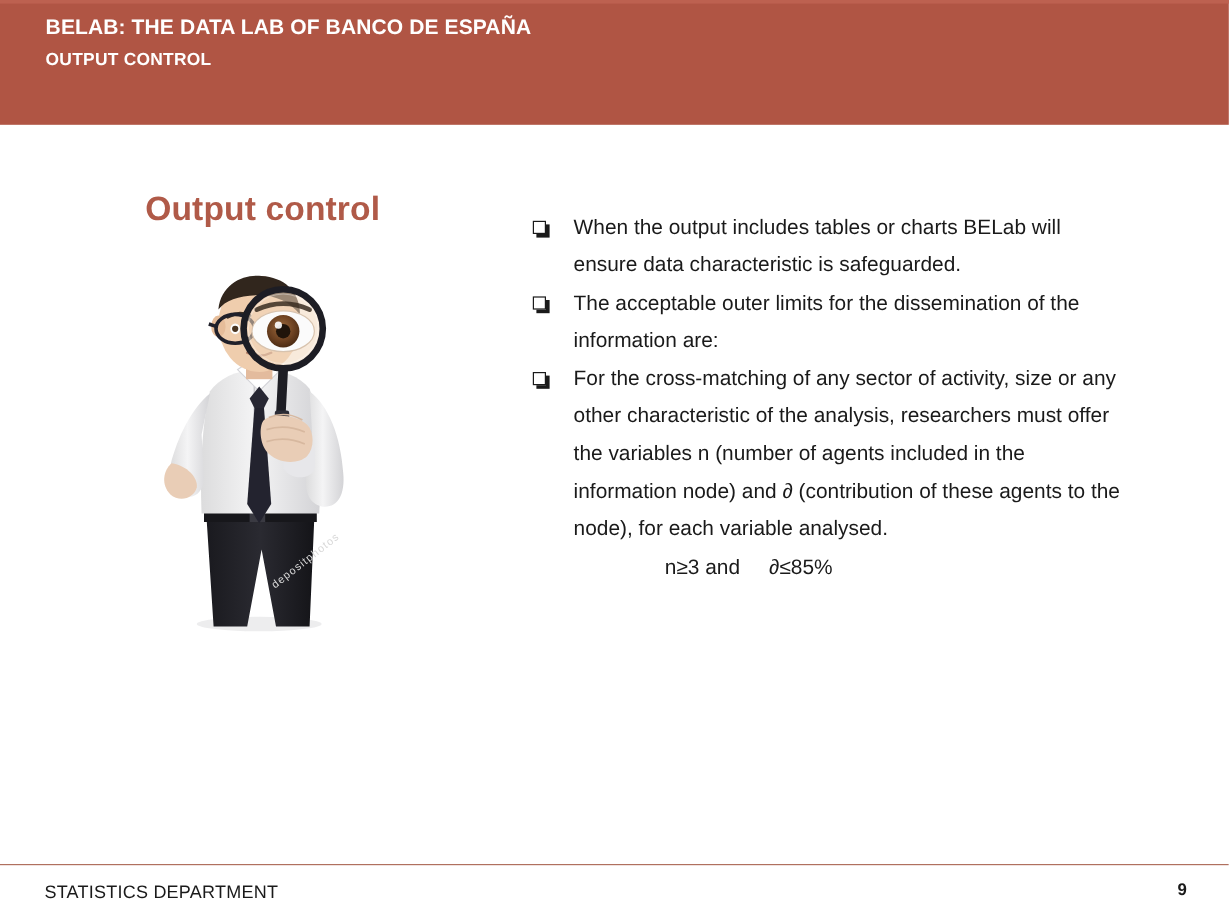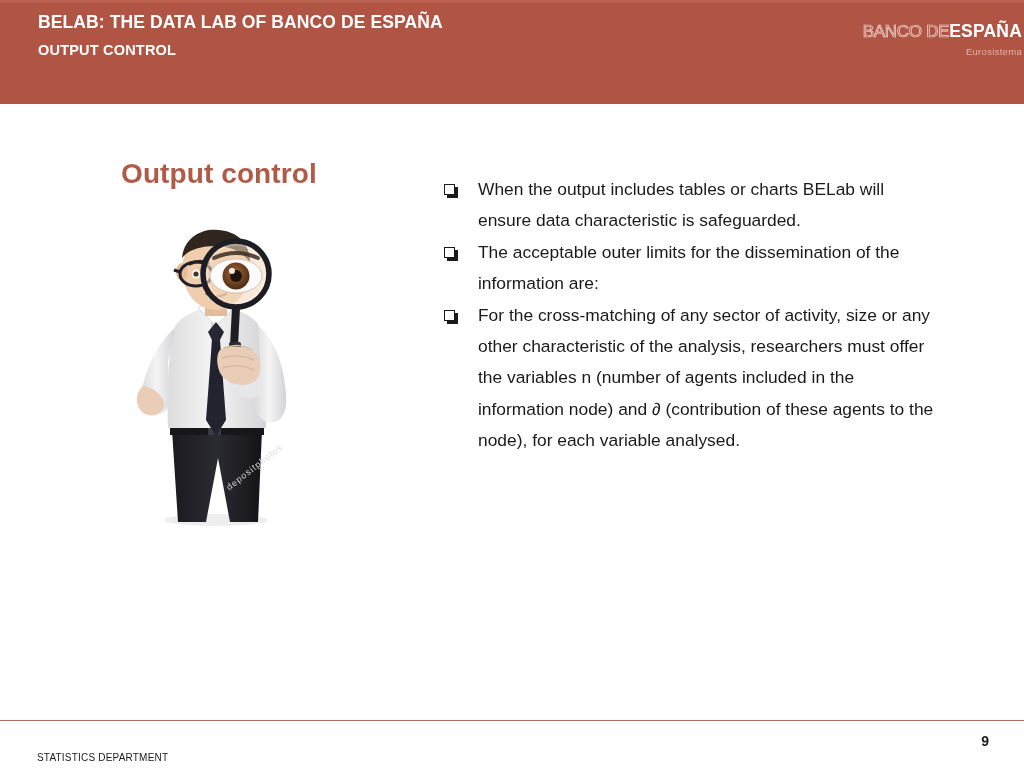--- a/index.html
+++ b/index.html
@@ -187,22 +187,22 @@
     position: absolute;
     left: 0;
     top: 720px;
     width: 1024px;
     height: 1.4px;
     background: #b0705e;
   }
   .footer-left {
     position: absolute;
     left: 37px;
-    top: 752px;
-    font-size: 10px;
+    top: 735px;
+    font-size: 15px;
     color: #1a1a1a;
     letter-spacing: 0.2px;
     white-space: nowrap;
   }
   .footer-page {
     position: absolute;
     right: 35px;
     top: 733px;
     font-size: 14px;
     font-weight: bold;
@@ -211,24 +211,20 @@
 </style>
 </head>
 <body>
 
 <div class="header-band">
   <div class="header-titles">
     <span class="title-line1">BELAB: THE DATA LAB OF BANCO DE ESPAÑA</span>
     <span class="title-line2">OUTPUT CONTROL</span>
   </div>
 
-  <div class="logo">
-    <span class="logo-row"><span class="logo-thin">BANCO DE</span><span class="logo-bold">ESPAÑA</span></span>
-    <span class="logo-sub">Eurosistema</span>
-  </div>
 </div>
 
 <div class="slide-heading">Output control</div>
 
 <div class="photo">
   <svg width="218" height="306" viewBox="0 0 218 306" xmlns="http://www.w3.org/2000/svg">
     <defs>
       <radialGradient id="irisG" cx="45%" cy="40%" r="62%">
         <stop offset="0%" stop-color="#9c6a3c"></stop>
         <stop offset="60%" stop-color="#6f4322"></stop>
@@ -345,17 +341,18 @@
     <span class="bullet-text">The acceptable outer limits for the dissemination of the information are:</span>
   </div>
 
   <div class="bullet">
     <span class="marker">
         <span class="sq"></span>
       </span>
     <span class="bullet-text">For the cross-matching of any sector of activity, size or any other characteristic of the analysis, researchers must offer the variables n (number of agents included in the information node) and ∂ (contribution of these agents to the node), for each variable analysed.</span>
   </div>
 
+  <div class="formula">n≥3 and     ∂≤85%</div>
 </div>
 
 <div class="footer-rule"></div>
 <div class="footer-left">STATISTICS DEPARTMENT</div>
 <div class="footer-page">9</div>
 
 </body></html>

